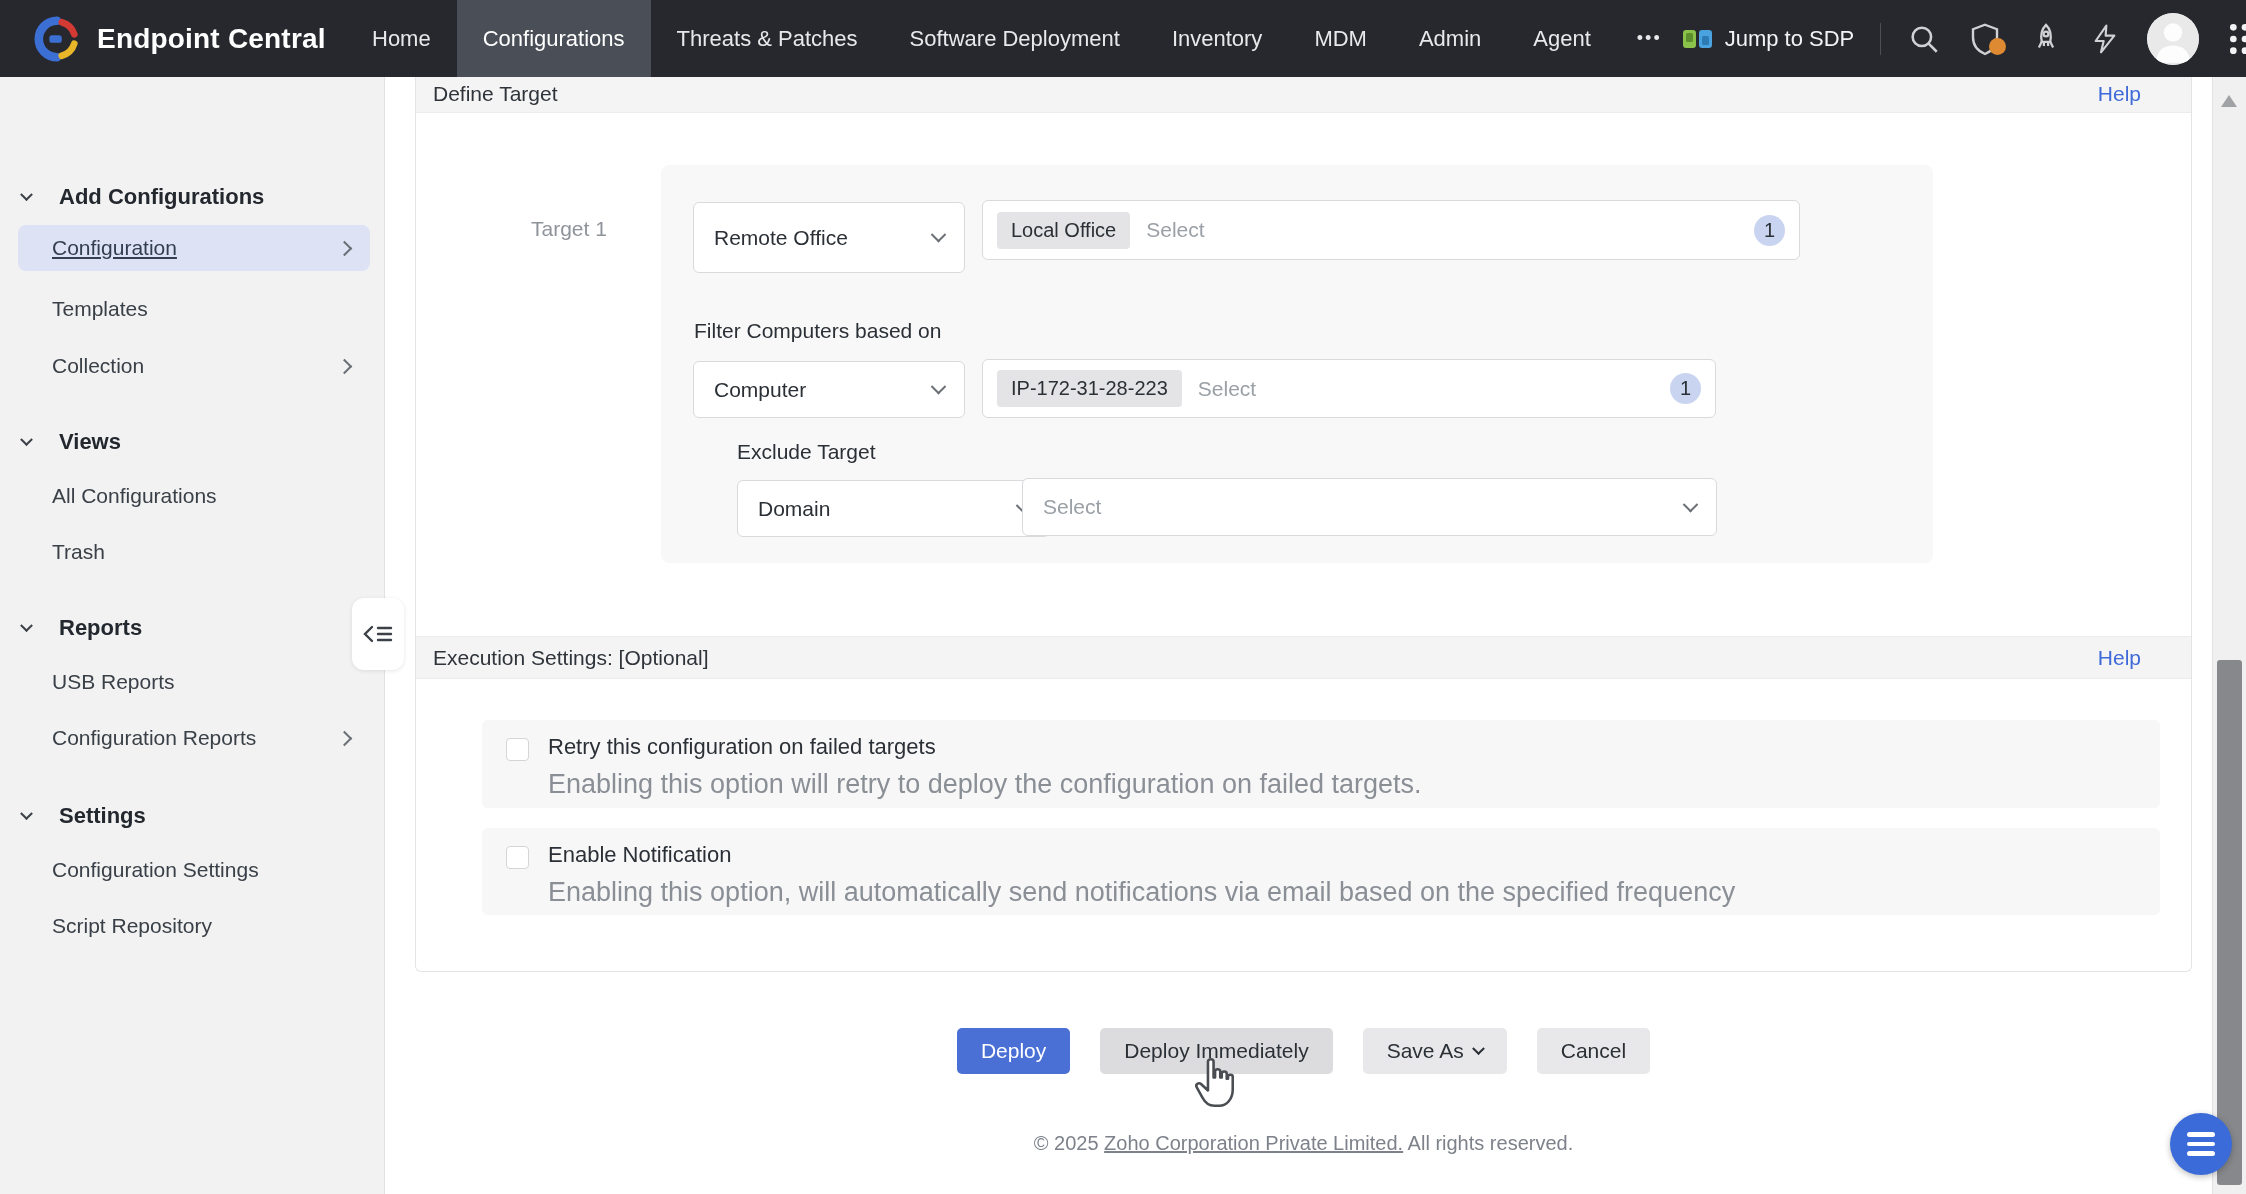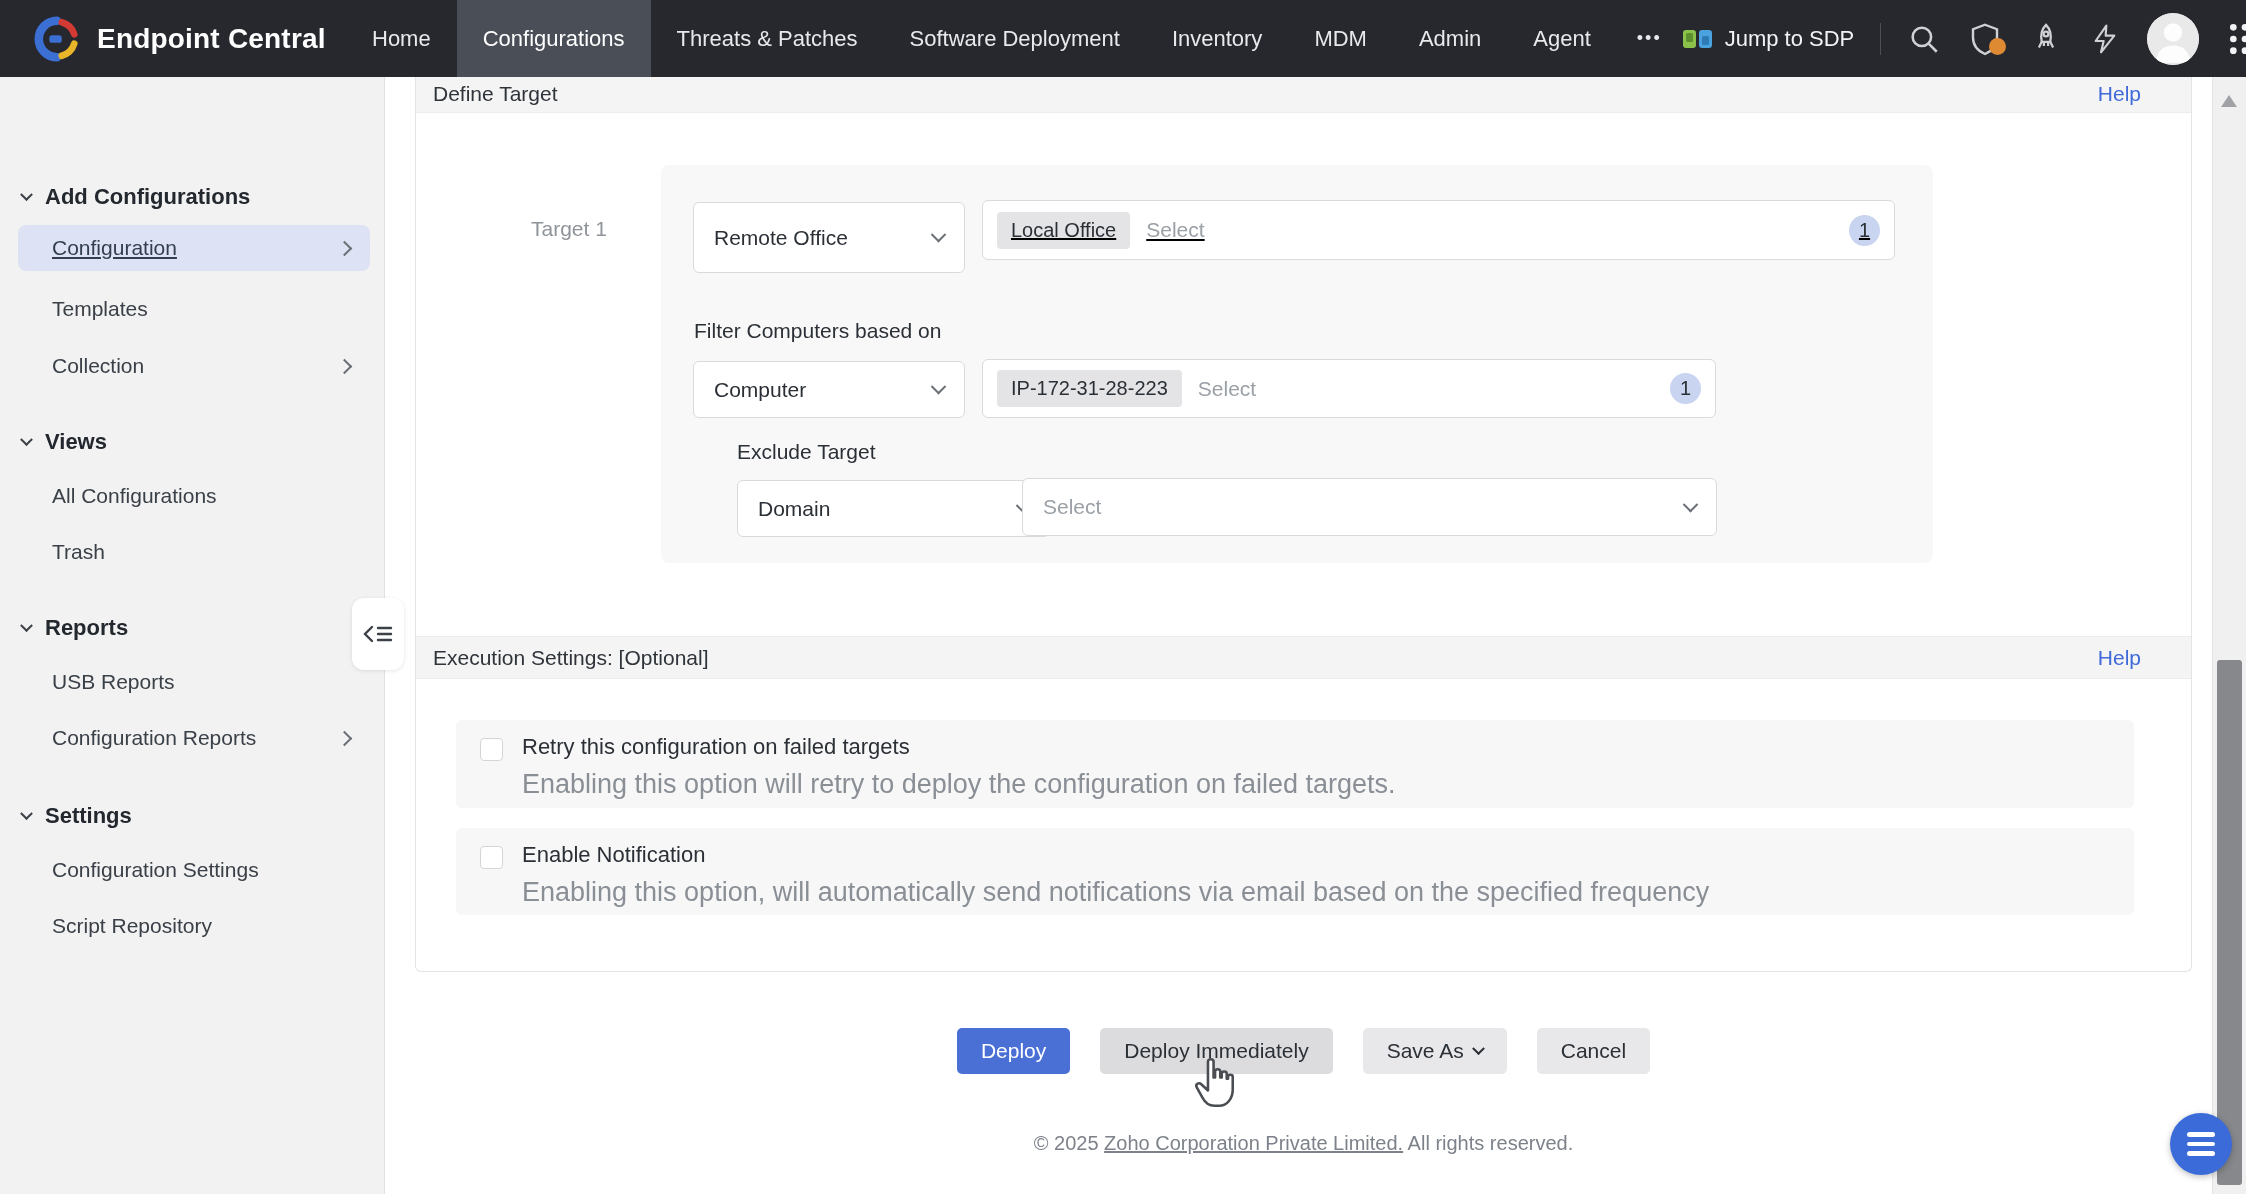--- a/index.html
+++ b/index.html
@@ -19,21 +19,21 @@
   .nav-right { margin-left:auto; display:flex; align-items:center; gap:26px; padding-right:26px; }
   .jump-sdp { display:flex; align-items:center; gap:11px; color:#f2f3f4; font-size:22px; cursor:pointer; white-space:nowrap; }
   .nav-divider { width:1px; height:32px; background:#4c4f57; }
   .nav-icon { display:flex; align-items:center; justify-content:center; cursor:pointer; }
   .avatar { width:52px; height:52px; border-radius:50%; background:#e9e9ea; overflow:hidden; cursor:pointer;
             display:flex; align-items:center; justify-content:center; }
 
   
   .sidebar { position:absolute; top:77px; left:0; width:385px; height:1117px; background:#f2f2f3;
              border-right:1px solid #e2e2e4; }
-  .sb-header { position:absolute; left:22px; display:flex; align-items:center; gap:14px;
+  .sb-header { position:absolute; left:22px; display:flex; align-items:center; gap:28px;
                font-size:22px; font-weight:bold; color:#23272e; cursor:pointer; }
   .sb-item { position:absolute; left:18px; width:352px; height:46px; display:flex; align-items:center;
              padding:0 20px 0 34px; font-size:21px; color:#3a4047; border-radius:8px; cursor:pointer; }
   .sb-item.selected { background:#dde3f4; color:#333e52;text-decoration:underline; }
   .sb-item .spacer { flex:1; }
   .collapse-tab { position:absolute; left:352px; top:598px; width:52px; height:72px; background:#ffffff;
                   border-radius:12px; box-shadow:0 1px 4px rgba(0,0,0,.10); display:flex; align-items:center;
                   justify-content:center; cursor:pointer; z-index:10; }
 
   
@@ -56,21 +56,21 @@
   .select-box { position:absolute; background:#fff; border:1px solid #d8dadd; border-radius:6px;
                 display:flex; align-items:center; padding:0 20px; font-size:21px; color:#2b3036; cursor:pointer; }
   .select-box .spacer { flex:1; }
   .pick-input { position:absolute; background:#fff; border:1px solid #d8dadd; border-radius:6px;
                 display:flex; align-items:center; padding:0 14px; cursor:text; }
   .chip { background:#e4e4e6; border-radius:4px; padding:7px 14px; font-size:20px; color:#2b3036; white-space:nowrap; }
   .placeholder { color:#9aa0a6; font-size:21px; margin-left:16px; }
   .count-badge { margin-left:auto; width:31px; height:31px; border-radius:50%; background:#c9d4f0;
                  color:#2b3036; font-size:20px; display:flex; align-items:center; justify-content:center; cursor:pointer; }
 
-  .opt-row { position:absolute; left:40px; width:1678px; background:#f7f7f8; border-radius:6px; }
+  .opt-row { position:absolute; left:66px; width:1678px; background:#f7f7f8; border-radius:6px; }
   .checkbox { position:absolute; left:24px; top:18px; width:23px; height:23px; background:#fff;
               border:1.5px solid #d3d5d9; border-radius:4px; cursor:pointer; }
   .opt-label { position:absolute; left:66px; top:14px; font-size:22px; color:#2b3036; }
   .opt-desc { position:absolute; left:66px; top:49px; font-size:27px; color:#8a8f96; }
 
   
   .actions { position:absolute; left:415px; top:1028px; width:1777px; display:flex; justify-content:center; gap:30px; }
   .btn { height:46px; border:none; border-radius:5px; font-size:21px; font-family:inherit; padding:0 24px;
          display:flex; align-items:center; gap:10px; cursor:pointer; color:#2b3036; background:#e8e8ea; }
   .btn.primary { background:#4a70d6; color:#ffffff; }
@@ -266,21 +266,21 @@
     <div class="target-card"></div>
 
     <span class="target-label">Target 1</span>
 
     <div class="select-box" style="left:277px; top:125px; width:272px; height:71px;">
       <span>Remote Office</span>
       <span class="spacer"></span>
         <span class="chev down"></span>
     </div>
 
-    <div class="pick-input" style="left:566px; top:123px; width:913px; height:60px;text-decoration:underline;">
+    <div class="pick-input" style="left:566px; top:123px; width:818px; height:60px;">
       <span class="chip">Local Office</span>
       <span class="placeholder">Select</span>
       <span class="count-badge">1</span>
     </div>
 
     <span class="field-label" style="left:278px; top:242px;">Filter Computers based on</span>
 
     <div class="select-box" style="left:277px; top:284px; width:272px; height:57px;">
       <span>Computer</span>
       <span class="spacer"></span>

